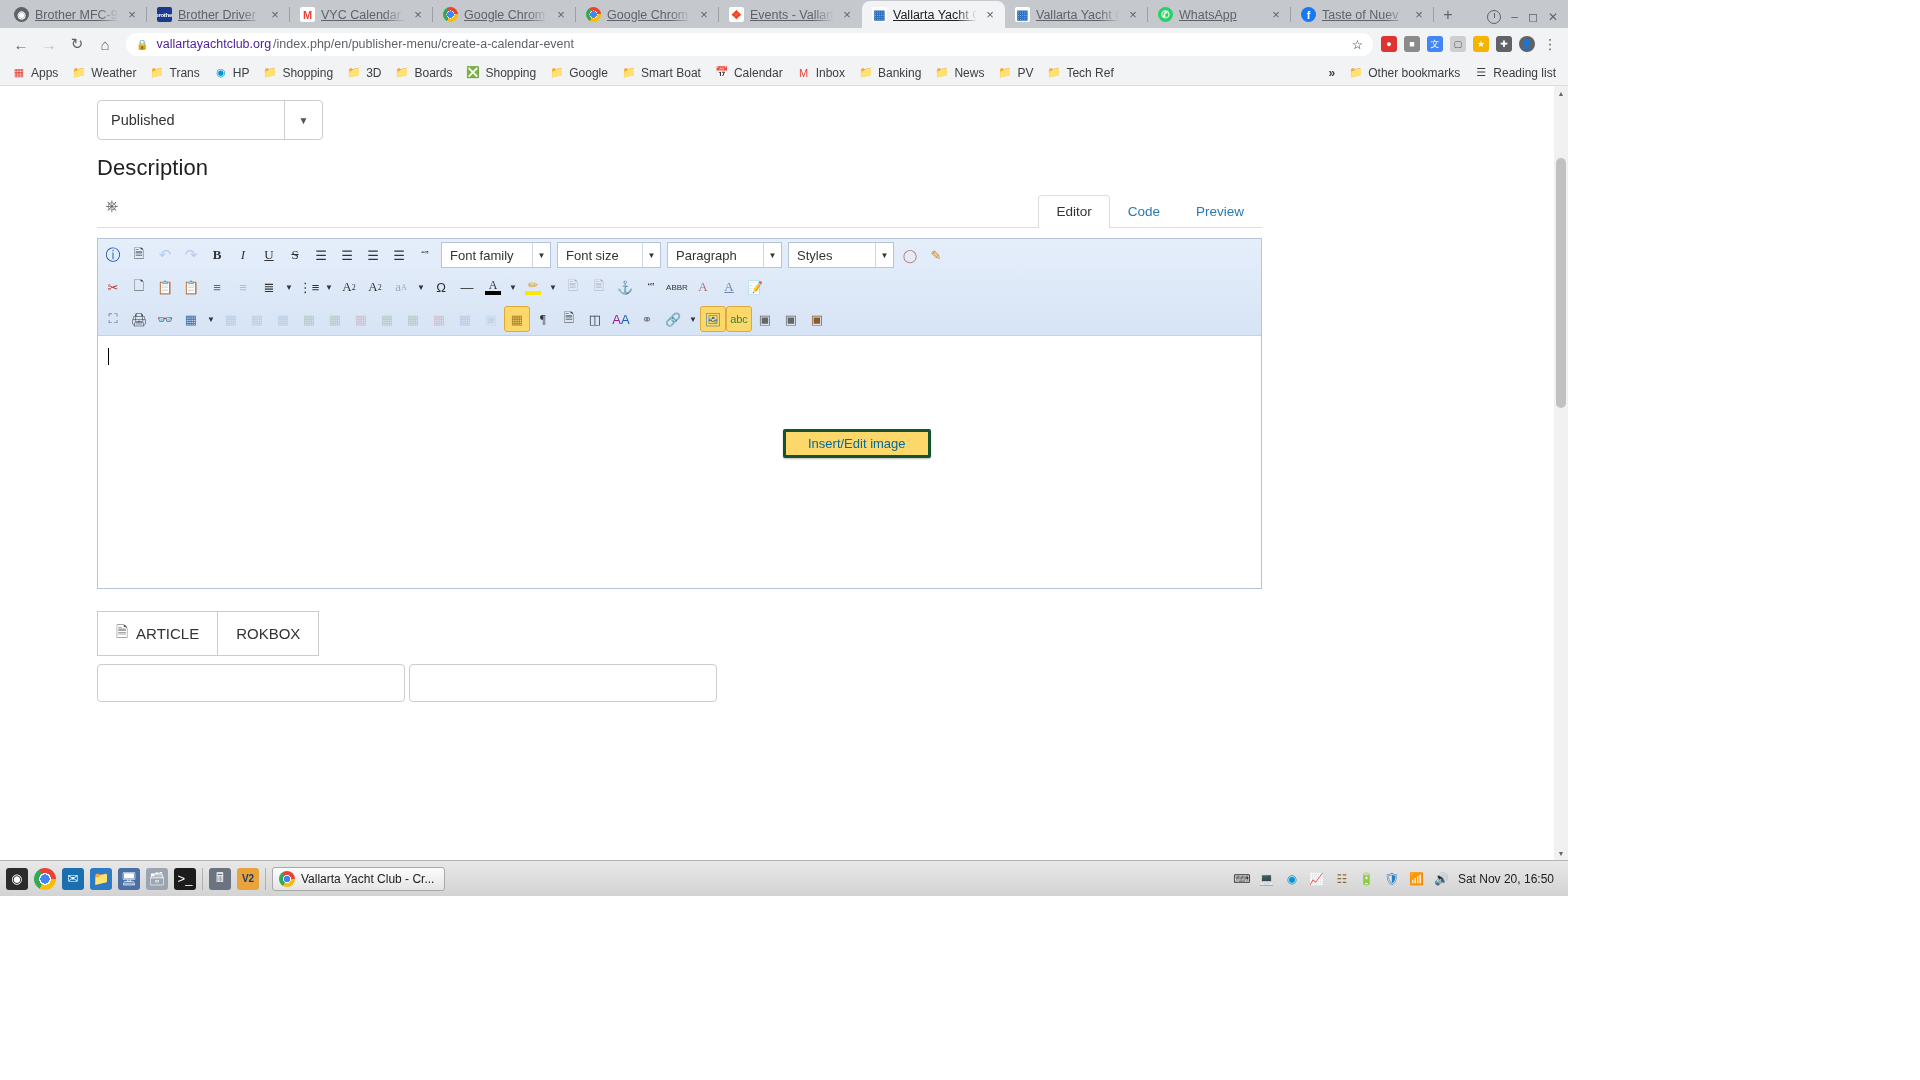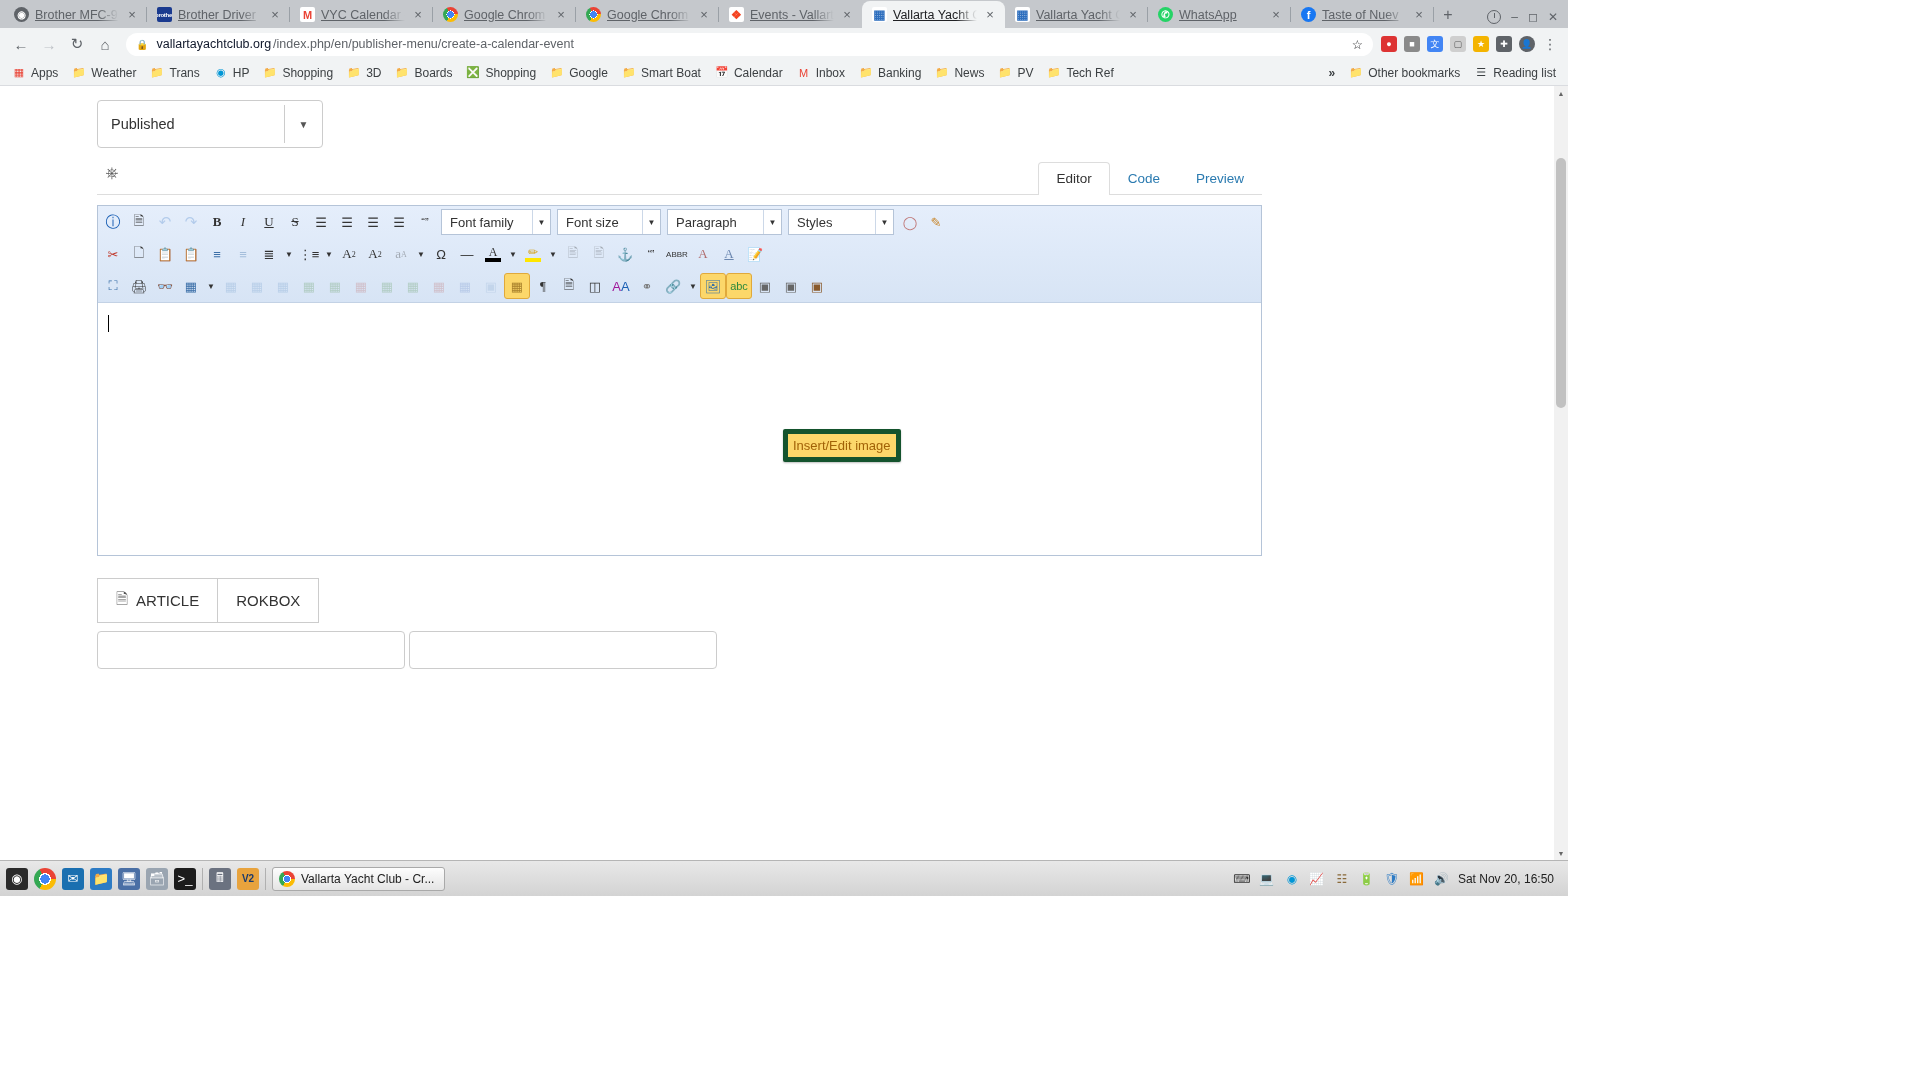--- a/index.html
+++ b/index.html
@@ -67,41 +67,41 @@
   .navbar { height: 32px; background: #f1f3f4; display: flex; align-items: center; padding: 0 8px; gap: 2px;}
   .navicon { width: 26px; height: 26px; display:flex; align-items:center; justify-content:center;
              color: #5f6368; font-size: 15px; }
   .navicon.disabled { color: #bdc1c6; }
   .omnibox {
     flex: 1; height: 23px; background: #fff; border-radius: 12px; display: flex;
     align-items: center; padding: 0 10px; margin: 0 6px; gap: 8px;
     font-size: 12.5px; color: #202124;
   }
   .omnibox .lock { font-size: 10px; color: #5f6368; }
-  .url-host { color: #0f172a; }
+  .url-host { color: #4c1d95; }
   .url-path { color: #5f6368; }
   .omni-right { display:flex; align-items:center; gap: 7px; padding-right: 2px; }
   .ext-icon { width: 16px; height: 16px; border-radius: 3px; display:flex;
               align-items:center; justify-content:center; font-size: 9px; color:#fff; }
 
   
   .bookmarks { height: 26px; background: #f1f3f4; display: flex; align-items: center;
                padding: 0 6px; gap: 2px; font-size: 12px; color: #3c4043; border-bottom:1px solid #dadce0;}
   .bm { display: flex; align-items: center; gap: 5px; padding: 3px 6px; white-space: nowrap; }
   .bm-ico { width: 14px; height: 14px; display:flex; align-items:center; justify-content:center;
             font-size: 11px; }
   .folder-ico { color: #5f6368; }
   .bm-right { margin-left: auto; display:flex; align-items:center; gap:2px; }
 
   
   .page { position: relative; height: 774px; background: #fff; overflow: hidden; }
   .content { padding: 14px 0 0 97px; }
 
   .select-box {
-    width: 226px; height: 48px; border: 1px solid #ccc; border-radius: 4px;
+    width: 226px; height: 40px; border: 1px solid #ccc; border-radius: 4px;
     display: flex; align-items: center; justify-content: space-between;
     font-size: 14.5px; color: #333; padding: 0 0 0 13px; background: #fff;
   }
   .select-box .caret-wrap { width: 38px; height: 38px; border-left: 1px solid #ccc;
     display:flex; align-items:center; justify-content:center; color:#555; font-size: 10px;}
 
   h2.field-label { font-size: 22px; font-weight: normal; color: #222; margin: 15px 0 0 0;
                    letter-spacing: 0.1px; }
 
   .editor-head { width: 1165px; display: flex; align-items: flex-end; justify-content: space-between;
@@ -144,22 +144,22 @@
   }
   .resize-grip { width: 14px; height: 14px; position: relative; }
   .resize-grip::before, .resize-grip::after {
     content:""; position:absolute; right:1px; background:#8795a8; height:1px;
   }
   .resize-grip::before { width: 11px; bottom: 2px; transform: rotate(-45deg); transform-origin: right bottom;}
   .resize-grip::after { width: 6px; bottom: 2px; transform: rotate(-45deg); transform-origin: right bottom;
                         right: 1px; bottom: 6px;}
 
   .tooltip {
-    position: absolute; background: #fcd76a; border: 5px solid #14532d; color: #a16207;
-    font-size: 13px; padding: 4px 5px; border-radius: 2px; white-space: nowrap;
+    position: absolute; background: #fcd76a; border: 3px solid #14532d; color: #0369a1;
+    font-size: 13px; padding: 4px 22px; border-radius: 2px; white-space: nowrap;
     box-shadow: 0 1px 2px rgba(0,0,0,.25);
   }
 
   .tab-strip2 { display: flex; margin-top: 22px; }
   .plugin-tab {
     border: 1px solid #ccc; padding: 9px 18px; font-size: 15px; color: #333;
     display: flex; align-items: center; gap: 8px; background: #fff;
   }
   .plugin-tab + .plugin-tab { border-left: none; }
 
@@ -372,20 +372,21 @@
   </div>
 
   <div class="page">
     <div class="content">
 
       <div class="select-box">
         <span>Published</span>
         <span class="caret-wrap">▼</span>
       </div>
 
+      <h2 class="field-label">Description</h2>
 
       <div class="editor-head">
         <div class="toggle-btn">⎈</div>
         <div class="ed-tabs">
           <div class="ed-tab active">Editor</div>
           <div class="ed-tab">Code</div>
           <div class="ed-tab">Preview</div>
         </div>
       </div>
 

